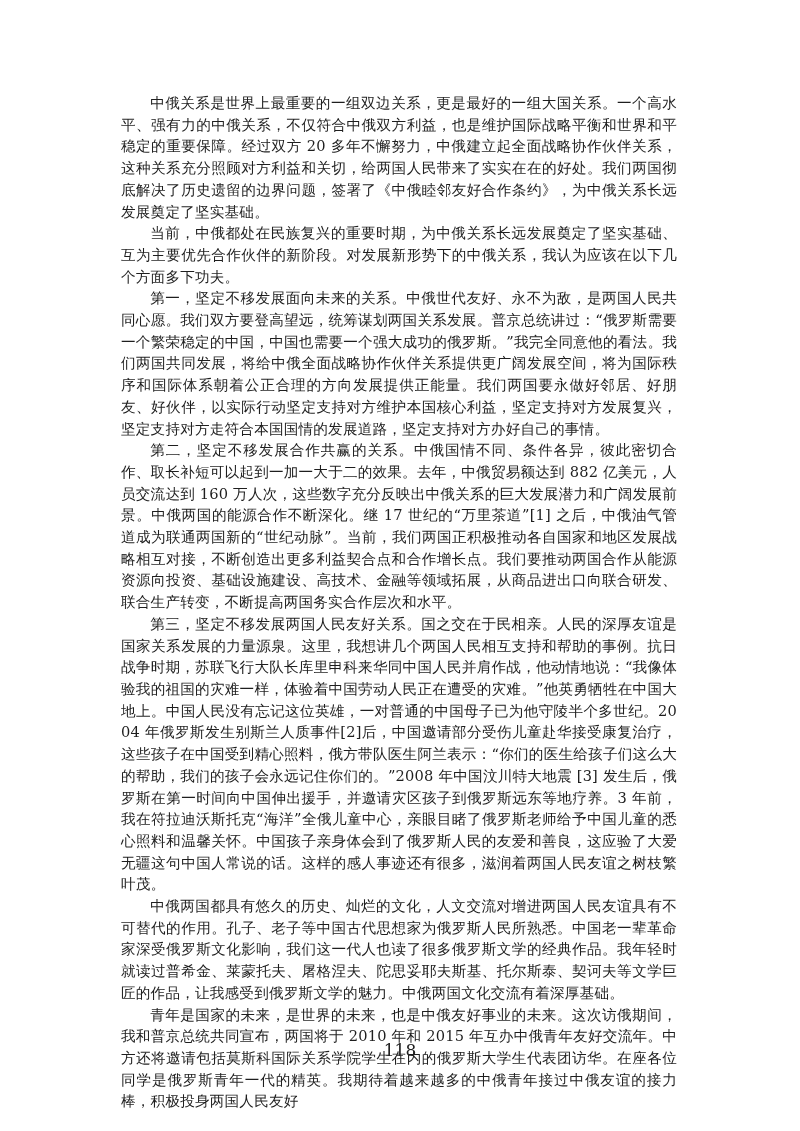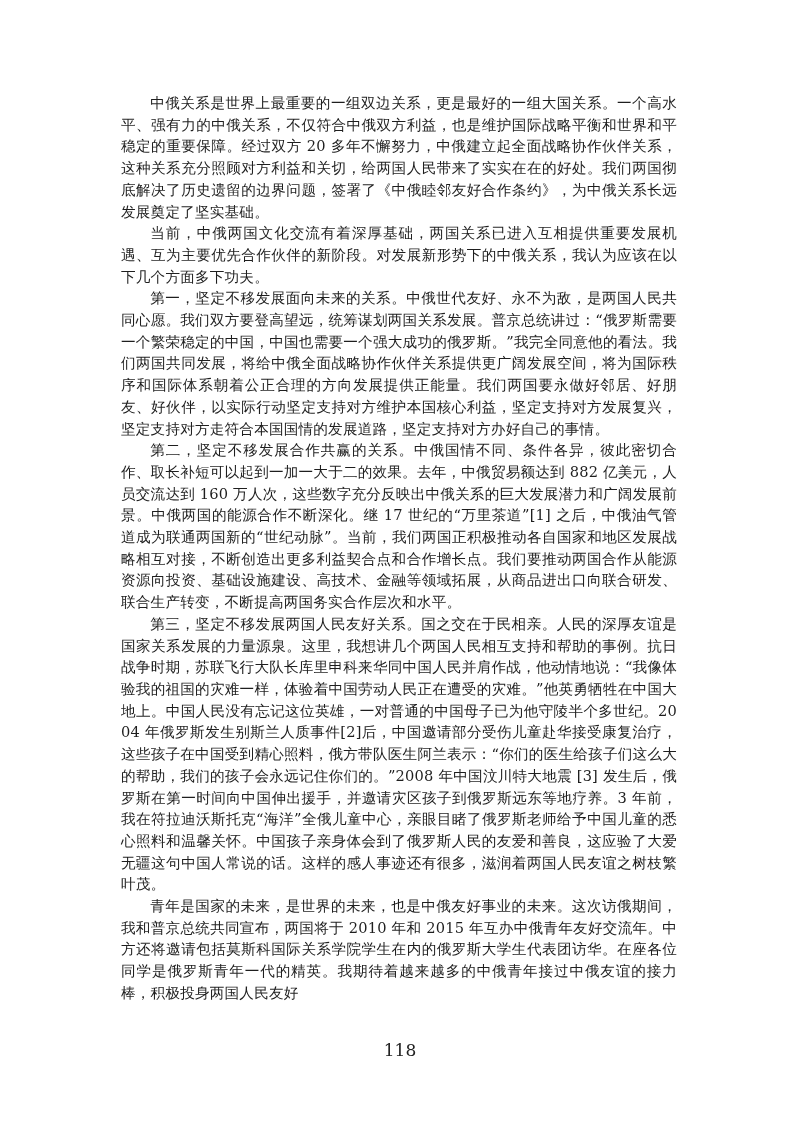--- a/index.html
+++ b/index.html
@@ -51,20 +51,21 @@
     color: #222222;
     font-family: "DejaVu Serif", "Liberation Serif", serif;
   }
 </style>
 </head>
 <body>
 
 <div class="page">
   <div class="content">
     <p>中俄关系是世界上最重要的一组双边关系，更是最好的一组大国关系。一个高水平、强有力的中俄关系，不仅符合中俄双方利益，也是维护国际战略平衡和世界和平稳定的重要保障。经过双方 20 多年不懈努力，中俄建立起全面战略协作伙伴关系，这种关系充分照顾对方利益和关切，给两国人民带来了实实在在的好处。我们两国彻底解决了历史遗留的边界问题，签署了《中俄睦邻友好合作条约》，为中俄关系长远发展奠定了坚实基础。</p>
-    <p>当前，中俄两国文化交流有着深厚基础，两国关系已进入互相提供重要发展机遇、互为主要优先合作伙伴的新阶段。对发展新形势下的中俄关系，我认为应该在以下几个方面多下功夫。</p>
+    <p>当前，中俄都处在民族复兴的重要时期，为中俄关系长远发展奠定了坚实基础、互为主要优先合作伙伴的新阶段。对发展新形势下的中俄关系，我认为应该在以下几个方面多下功夫。</p>
     <p>第一，坚定不移发展面向未来的关系。中俄世代友好、永不为敌，是两国人民共同心愿。我们双方要登高望远，统筹谋划两国关系发展。普京总统讲过：“俄罗斯需要一个繁荣稳定的中国，中国也需要一个强大成功的俄罗斯。”我完全同意他的看法。我们两国共同发展，将给中俄全面战略协作伙伴关系提供更广阔发展空间，将为国际秩序和国际体系朝着公正合理的方向发展提供正能量。我们两国要永做好邻居、好朋友、好伙伴，以实际行动坚定支持对方维护本国核心利益，坚定支持对方发展复兴，坚定支持对方走符合本国国情的发展道路，坚定支持对方办好自己的事情。</p>
     <p>第二，坚定不移发展合作共赢的关系。中俄国情不同、条件各异，彼此密切合作、取长补短可以起到一加一大于二的效果。去年，中俄贸易额达到 882 亿美元，人员交流达到 160 万人次，这些数字充分反映出中俄关系的巨大发展潜力和广阔发展前景。中俄两国的能源合作不断深化。继 17 世纪的“万里茶道”[1] 之后，中俄油气管道成为联通两国新的“世纪动脉”。当前，我们两国正积极推动各自国家和地区发展战略相互对接，不断创造出更多利益契合点和合作增长点。我们要推动两国合作从能源资源向投资、基础设施建设、高技术、金融等领域拓展，从商品进出口向联合研发、联合生产转变，不断提高两国务实合作层次和水平。</p>
     <p>第三，坚定不移发展两国人民友好关系。国之交在于民相亲。人民的深厚友谊是国家关系发展的力量源泉。这里，我想讲几个两国人民相互支持和帮助的事例。抗日战争时期，苏联飞行大队长库里申科来华同中国人民并肩作战，他动情地说：“我像体验我的祖国的灾难一样，体验着中国劳动人民正在遭受的灾难。”他英勇牺牲在中国大地上。中国人民没有忘记这位英雄，一对普通的中国母子已为他守陵半个多世纪。2004 年俄罗斯发生别斯兰人质事件[2]后，中国邀请部分受伤儿童赴华接受康复治疗，这些孩子在中国受到精心照料，俄方带队医生阿兰表示：“你们的医生给孩子们这么大的帮助，我们的孩子会永远记住你们的。”2008 年中国汶川特大地震 [3] 发生后，俄罗斯在第一时间向中国伸出援手，并邀请灾区孩子到俄罗斯远东等地疗养。3 年前，我在符拉迪沃斯托克“海洋”全俄儿童中心，亲眼目睹了俄罗斯老师给予中国儿童的悉心照料和温馨关怀。中国孩子亲身体会到了俄罗斯人民的友爱和善良，这应验了大爱无疆这句中国人常说的话。这样的感人事迹还有很多，滋润着两国人民友谊之树枝繁叶茂。</p>
+    <p>中俄两国都具有悠久的历史、灿烂的文化，人文交流对增进两国人民友谊具有不可替代的作用。孔子、老子等中国古代思想家为俄罗斯人民所熟悉。中国老一辈革命家深受俄罗斯文化影响，我们这一代人也读了很多俄罗斯文学的经典作品。我年轻时就读过普希金、莱蒙托夫、屠格涅夫、陀思妥耶夫斯基、托尔斯泰、契诃夫等文学巨匠的作品，让我感受到俄罗斯文学的魅力。中俄两国文化交流有着深厚基础。</p>
     <p>青年是国家的未来，是世界的未来，也是中俄友好事业的未来。这次访俄期间，我和普京总统共同宣布，两国将于 2010 年和 2015 年互办中俄青年友好交流年。中方还将邀请包括莫斯科国际关系学院学生在内的俄罗斯大学生代表团访华。在座各位同学是俄罗斯青年一代的精英。我期待着越来越多的中俄青年接过中俄友谊的接力棒，积极投身两国人民友好</p>
   </div>
   <div class="footer">118</div>
 </div>
 
 </body></html>

